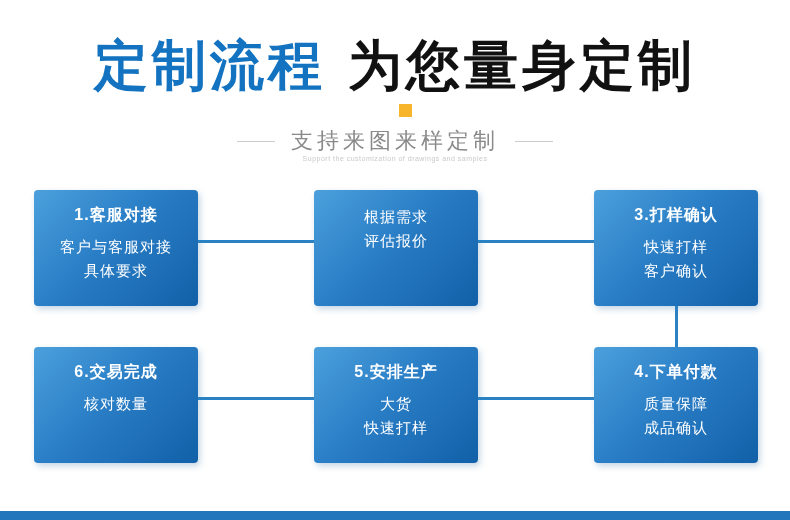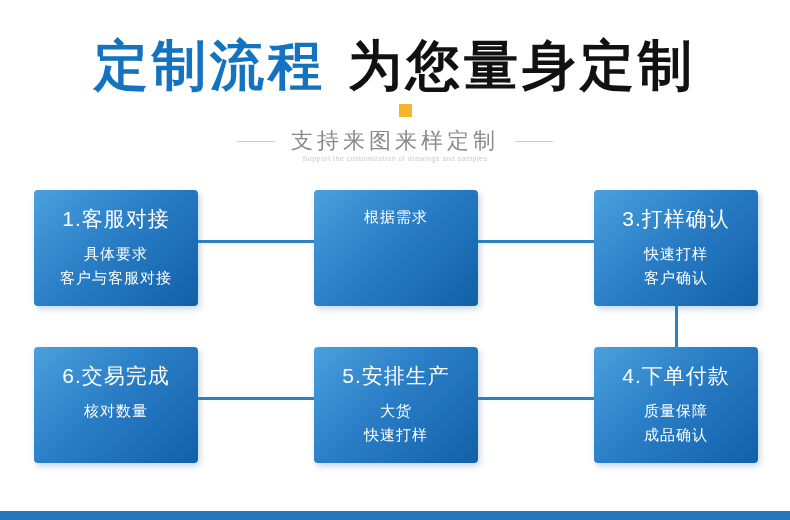--- a/index.html
+++ b/index.html
@@ -78,22 +78,22 @@
     width: 164px;
     height: 116px;
     border-radius: 4px;
     background: linear-gradient(135deg, #4ba0dc 0%, #2a7ec6 45%, #1160a8 100%);
     color: #ffffff;
     text-align: center;
     padding-top: 15px;
     box-shadow: 2px 3px 6px rgba(20, 90, 150, 0.25);
   }
   .step-title {
-    font-size: 21px;
-    font-weight: normal;
+    font-size: 16px;
+    font-weight: bold;
     letter-spacing: 1px;
     margin-bottom: 9px;
   }
   .step-line {
     font-size: 15px;
     line-height: 24px;
     letter-spacing: 1px;
   }
   .s1 { left: 34px;  top: 190px; }
   .s2 { left: 314px; top: 190px; }
@@ -136,26 +136,27 @@
     <span class="subtitle-text">支持来图来样定制</span>
     <span class="sub-line"></span>
   </div>
 
   <div class="subtitle-en">Support the customization of drawings and samples</div>
 
   <div>
 
     <div class="step s1">
       <div class="step-title">1.客服对接</div>
+      <div class="step-line">客户与客服对接</div>
       <div class="step-line">具体要求</div>
-      <div class="step-line">客户与客服对接</div>
     </div>
 
     <div class="step s2">
       <div class="step-line">根据需求</div>
+      <div class="step-line">评估报价</div>
     </div>
 
     <div class="step s3">
       <div class="step-title">3.打样确认</div>
       <div class="step-line">快速打样</div>
       <div class="step-line">客户确认</div>
     </div>
 
     <div class="step s6">
       <div class="step-title">6.交易完成</div>

